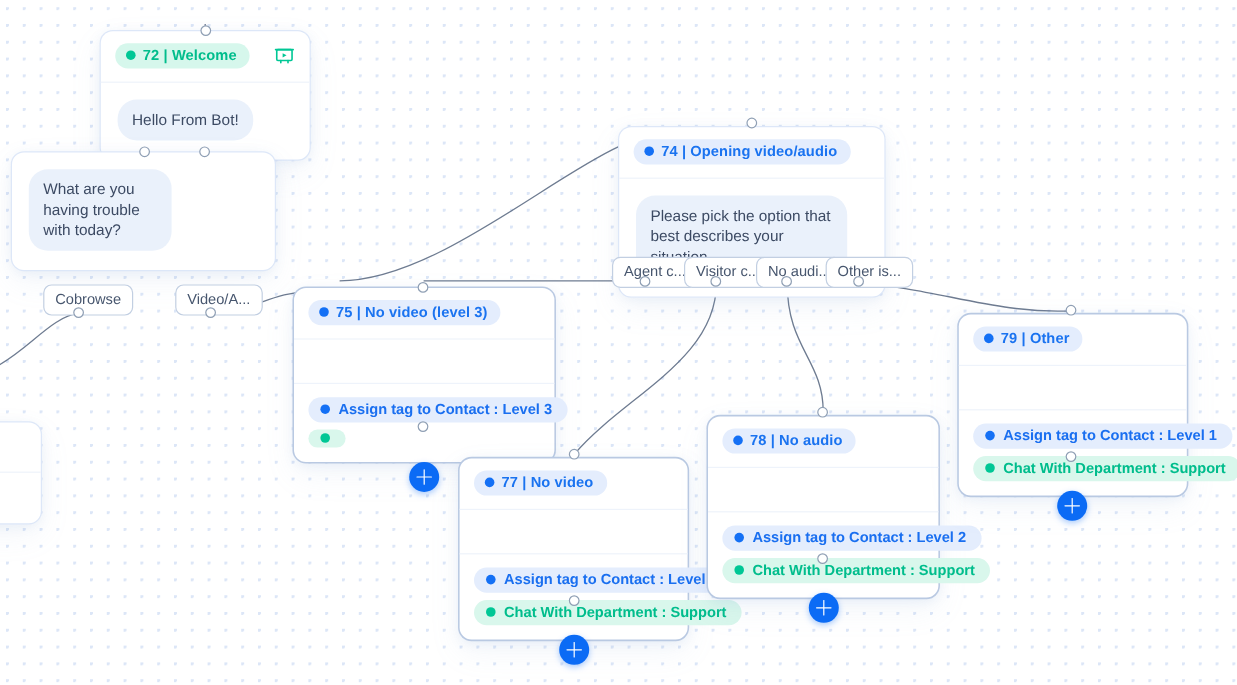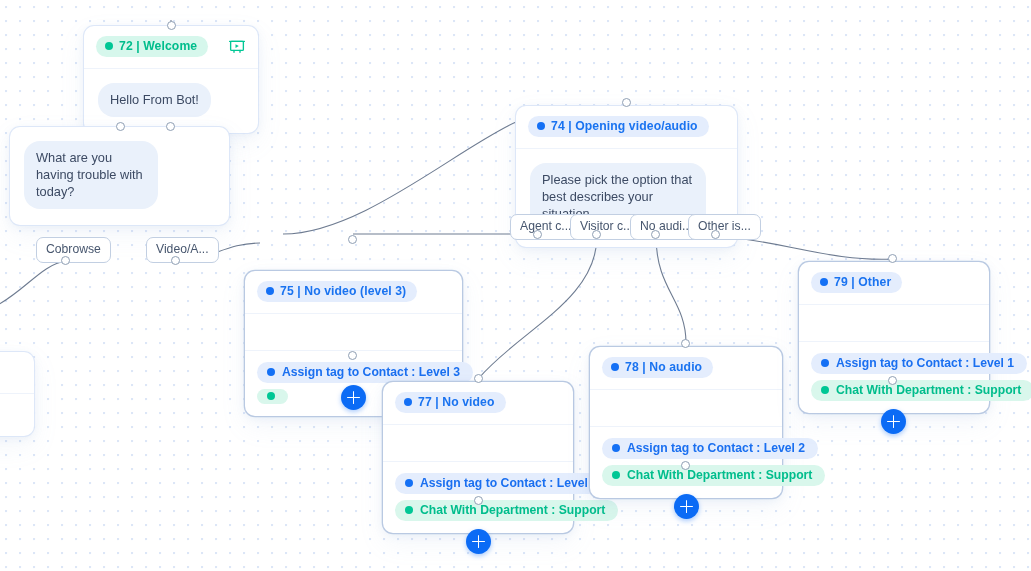--- a/index.html
+++ b/index.html
@@ -183,21 +183,21 @@
     </div>
     <div class="node-body">
       <span class="bubble">Hello From Bot!</span>
     </div>
   </div>
   <div class="port" style="left:167px; top:21px;"></div>
   <div class="port" style="left:116px; top:122px;"></div>
 
   <div class="node" style="left:10px; top:127px; width:219px;">
     <div class="node-body">
-      <span class="bubble" style="width:134px;">What are you having trouble with today?</span>
+      <span class="bubble" style="width:119px;">What are you having trouble with today?</span>
     </div>
   </div>
   <div class="port" style="left:166px; top:122px;"></div>
 
   <div class="pill" style="left:36px; top:237px;">
     <span>Cobrowse</span>
   </div>
   <div class="port" style="left:61px; top:256px;"></div>
 
   <div class="pill" style="left:146px; top:237px;">
@@ -231,21 +231,21 @@
   <div class="pill" style="left:630px; top:214px;">
     <span>No audi...</span>
   </div>
   <div class="port" style="left:651px; top:230px;"></div>
 
   <div class="pill" style="left:688px; top:214px;">
     <span>Other is...</span>
   </div>
   <div class="port" style="left:711px; top:230px;"></div>
 
-  <div class="node selected" style="left:245px; top:240px; width:217px;margin-top:31px;">
+  <div class="node selected" style="left:245px; top:240px; width:217px;">
     <div class="node-head">
       <span class="chip blue">
         <span class="dot"></span>
         <span>75 | No video (level 3)</span>
       </span>
     </div>
     <div class="node-body empty"></div>
     <div class="node-actions">
       <span class="action-chip blue">
         <span class="dot"></span>

